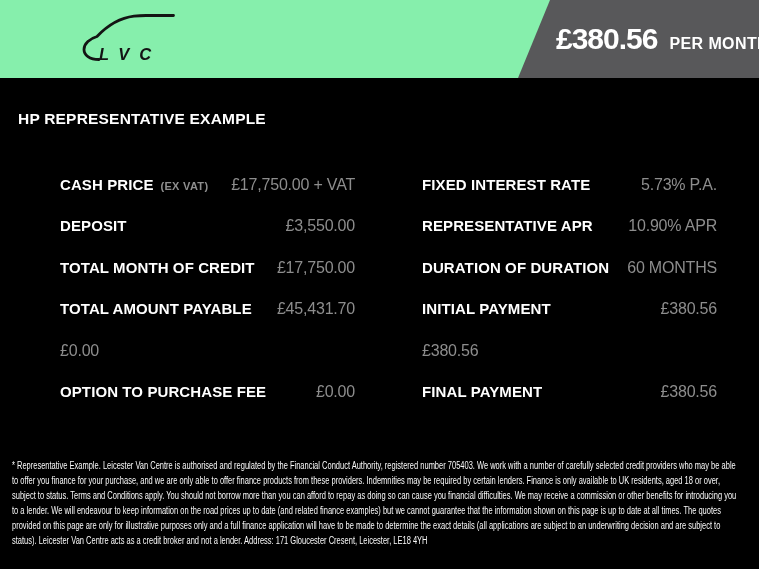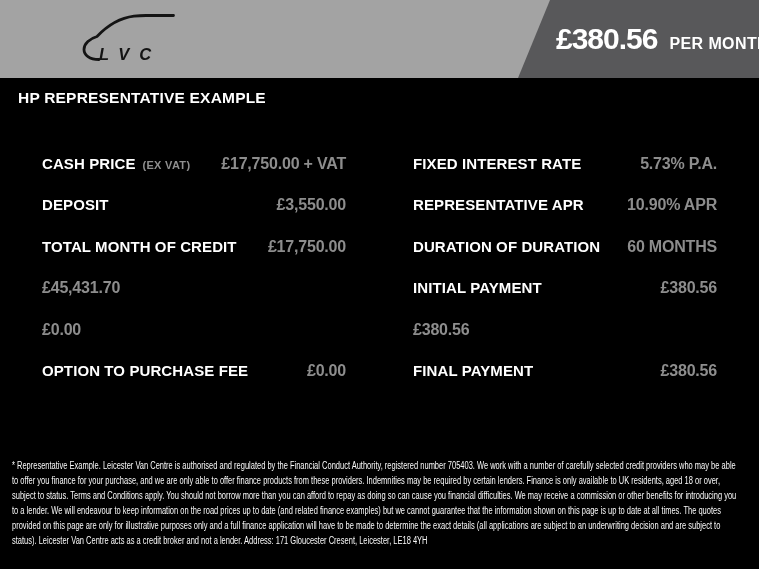--- a/index.html
+++ b/index.html
@@ -10,21 +10,21 @@
     height: 569px;
     background: #000;
     overflow: hidden;
     font-family: "Liberation Sans", sans-serif;
   }
   
   .header {
     position: relative;
     width: 100%;
     height: 78px;
-    background: #a3a3a3;
+    background: #86efac;
   }
   .logo {
     position: absolute;
     left: 70px;
     top: 5px;
     width: 110px;
     height: 65px;
   }
   .logo svg { display: block; width: 110px; height: 65px; }
   
@@ -57,26 +57,26 @@
     font-size: 16px;
     font-weight: bold;
     letter-spacing: 0.4px;
   }
   
   .section-title {
     color: #ffffff;
     font-size: 15.5px;
     font-weight: bold;
     letter-spacing: 0.2px;
-    padding: 11px 0 0 18px;
+    padding: 32px 0 0 18px;
   }
   
   .finance {
     display: flex;
-    margin: 48px 42px 0 42px;
+    margin: 48px 42px 0 60px;
     gap: 67px;
   }
   .finance-col {
     width: 305px;
   }
   .finance-row {
     display: flex;
     justify-content: space-between;
     align-items: baseline;
     height: 22px;
@@ -92,21 +92,21 @@
   .row-label-suffix {
     color: #8f8f8f;
     font-size: 11px;
     font-weight: bold;
     letter-spacing: 0.3px;
     margin-left: 7px;
   }
   .row-value {
     color: #8d8d8d;
     font-size: 16px;
-    font-weight: bold;
+    font-weight: normal;
     letter-spacing: -0.2px;
   }
   
   .disclaimer {
     position: absolute;
     left: 12px;
     top: 458px;
     width: 975px;
     transform: scaleX(0.75);
     transform-origin: 0 0;
@@ -149,20 +149,21 @@
       </div>
       <div class="finance-row">
         <span class="row-label">DEPOSIT</span>
         <span class="row-value">£3,550.00</span>
       </div>
       <div class="finance-row">
         <span class="row-label">TOTAL MONTH OF CREDIT</span>
         <span class="row-value">£17,750.00</span>
       </div>
       <div class="finance-row">
+        <span class="row-label">TOTAL AMOUNT PAYABLE</span>
         <span class="row-value">£45,431.70</span>
       </div>
       <div class="finance-row">
         <span class="row-value">£0.00</span>
       </div>
       <div class="finance-row">
         <span class="row-label">OPTION TO PURCHASE FEE</span>
         <span class="row-value">£0.00</span>
       </div>
     </div>

